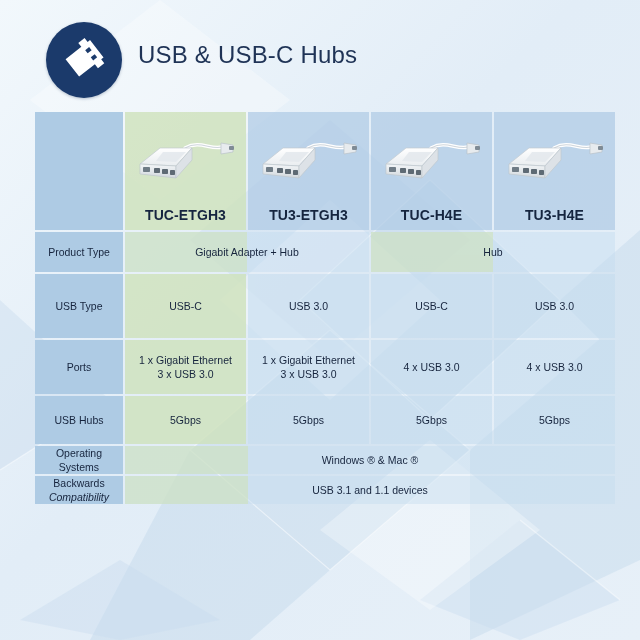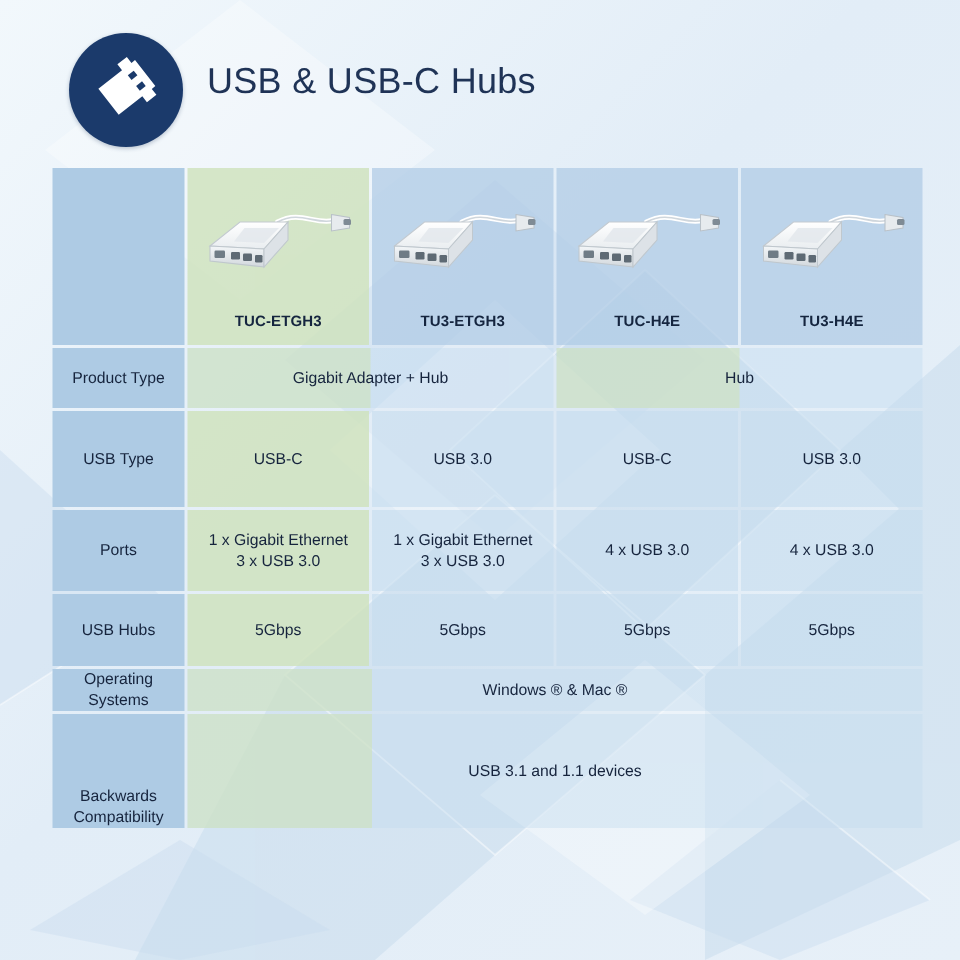--- a/index.html
+++ b/index.html
@@ -133,21 +133,21 @@
     align-items: center;
   }
   .prod-img {
     flex: 1 1 auto;
     display: flex;
     align-items: center;
     justify-content: center;
     width: 100%;
   }
   .prod-name {
-    font-size: 10px;
+    font-size: 14px;
     font-weight: bold;
     color: #15253f;
     padding-bottom: 8px;
     letter-spacing: 0.1px;
     white-space: nowrap;
     text-align: center;
   }
 
   
   tr.r-producttype td { height: 40px; }
@@ -390,22 +390,22 @@
               <span style="display: block;">Operating</span>
               <span style="display: block;">Systems</span>
             </td>
             <td class="cell span4" colspan="4" style="position: relative; z-index: 0;">
               <div style="position: absolute; left: 0px; top: 0px; bottom: 0px; width: 25%; background: rgba(206, 226, 188, 0.62); pointer-events: none; z-index: 0;"></div>
               <div style="position: relative; z-index: 1;">Windows ® &amp; Mac ®</div>
             </td>
           </tr>
           <tr class="r-backwardscompatibility">
             <td class="rowlabel">
-              <span style="display: block; margin-top: 48px;">Backwards</span>
-              <span style="display: block;">Compatibility</span>
+              <span style="display: block;">Backwards</span>
+              <span style="display: block; font-style: italic;">Compatibility</span>
             </td>
             <td class="cell span4" colspan="4" style="position: relative; z-index: 0;">
               <div style="position: absolute; left: 0px; top: 0px; bottom: 0px; width: 25%; background: rgba(206, 226, 188, 0.62); pointer-events: none; z-index: 0;"></div>
               <div style="position: relative; z-index: 1;">USB 3.1 and 1.1 devices</div>
             </td>
           </tr>
         </tbody>
     </table>
   </div>
 

